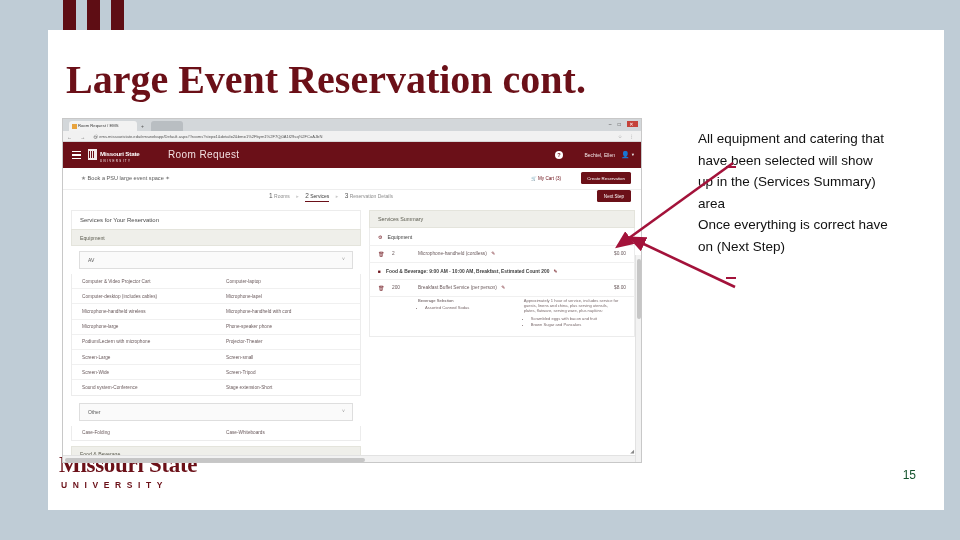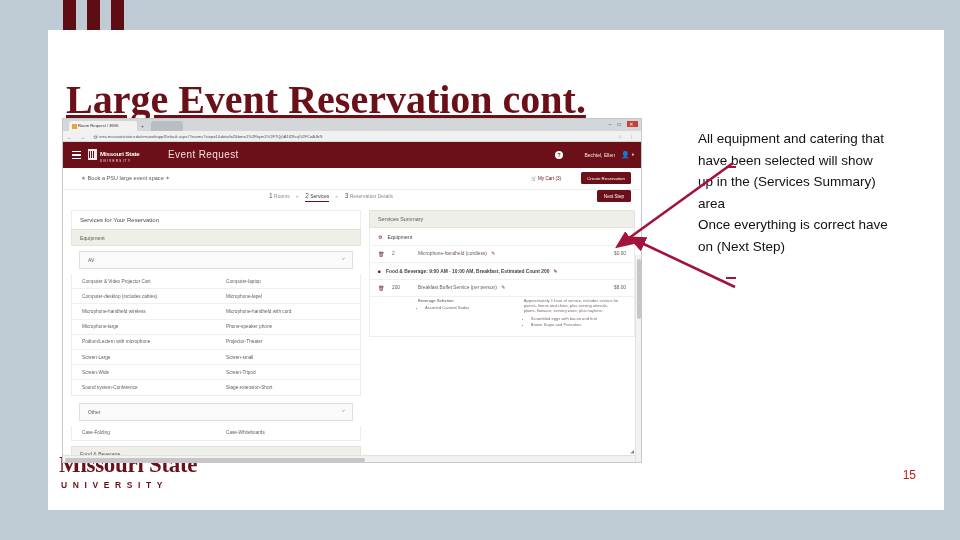--- a/index.html
+++ b/index.html
@@ -18,37 +18,37 @@
 
   
   #deco { position:absolute; left:63px; top:0px; width:70px; height:32px; }
   #deco .bar { position:absolute; top:0; width:13px; height:32px; background:#5e0d14; }
   #deco .b1 { left:0px; }
   #deco .b2 { left:24px; }
   #deco .b3 { left:48px; }
 
   
   #title {
-    position:absolute; left:18px; top:48px; width:640px;
+    position:absolute; left:18px; top:28px; width:640px;
     font-family:"Liberation Serif", serif;
     font-size:40px; line-height:44px; color:#6b1018;
-    letter-spacing:0px; white-space:nowrap;text-decoration:underline;
+    letter-spacing:0px; white-space:nowrap;
   }
 
   
   #callout {
     position:absolute; left:650px; top:98px; width:192px;
     font-size:13.5px; line-height:21.5px; color:#111;
   }
   #callout p { margin:0; }
 
   
   #pagenum {
     position:absolute; right:28px; bottom:28px;
-    font-size:12px; color:#b91c1c;
+    font-size:12px; color:#14532d;
   }
 
   
   #msu-logo { position:absolute; left:11px; bottom:20px; width:190px; }
   #msu-logo .wm {
     font-family:"Liberation Serif", serif;
     font-size:23px; font-weight:bold; color:#6b1018;
     letter-spacing:-0.3px; line-height:24px;
   }
   #msu-logo .uni {
@@ -275,21 +275,21 @@
       <span class="hamburger">
           <i></i>
           <i></i>
           <i></i>
         </span>
       <span class="bearlogo"></span>
       <span class="brandtxt">
         <span>Missouri State</span>
         <span class="brandsub">UNIVERSITY</span>
       </span>
-      <span class="apptitle">Event Request</span>
+      <span class="apptitle">Room Request</span>
       <span class="helpicon">?</span>
       <span class="username">Bechtel, Ellen</span>
       <span class="usericon">👤</span>
       <span class="caret-w">▾</span>
     </div>
 
     <div class="crumbrow">
       <span class="crumb">
         <span class="star">★</span>
         <span>Book a PSU large event space</span>

